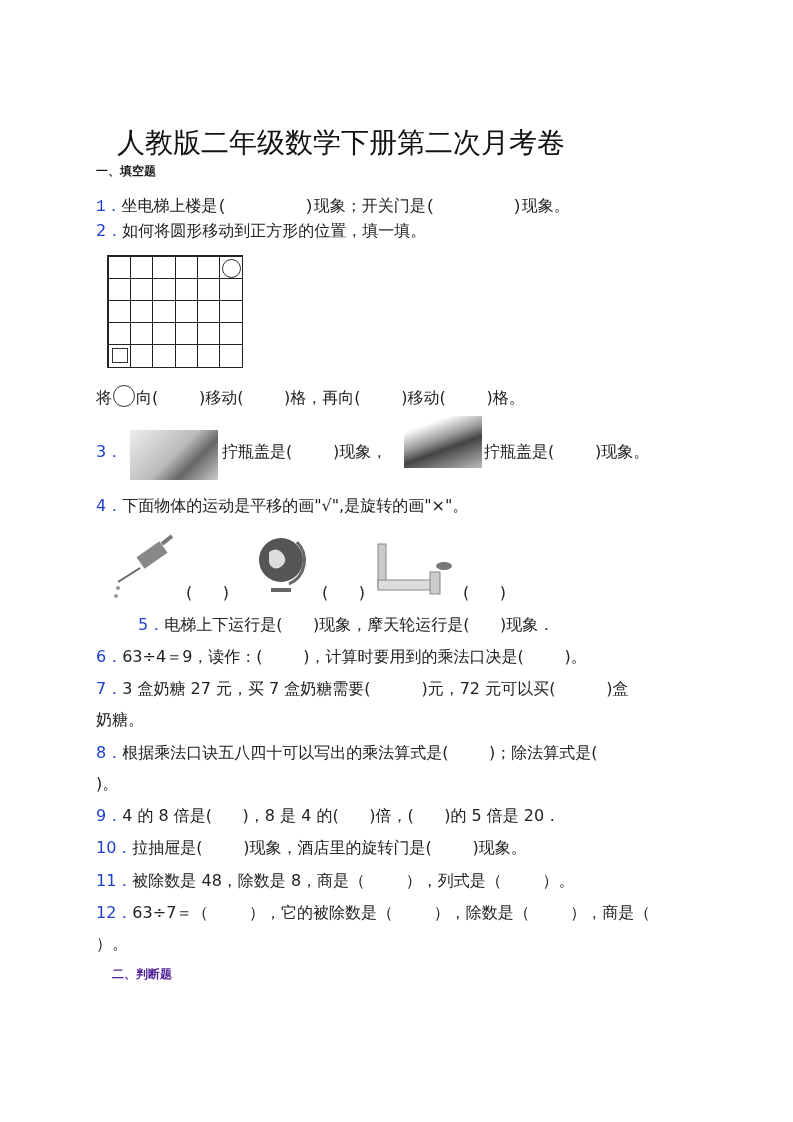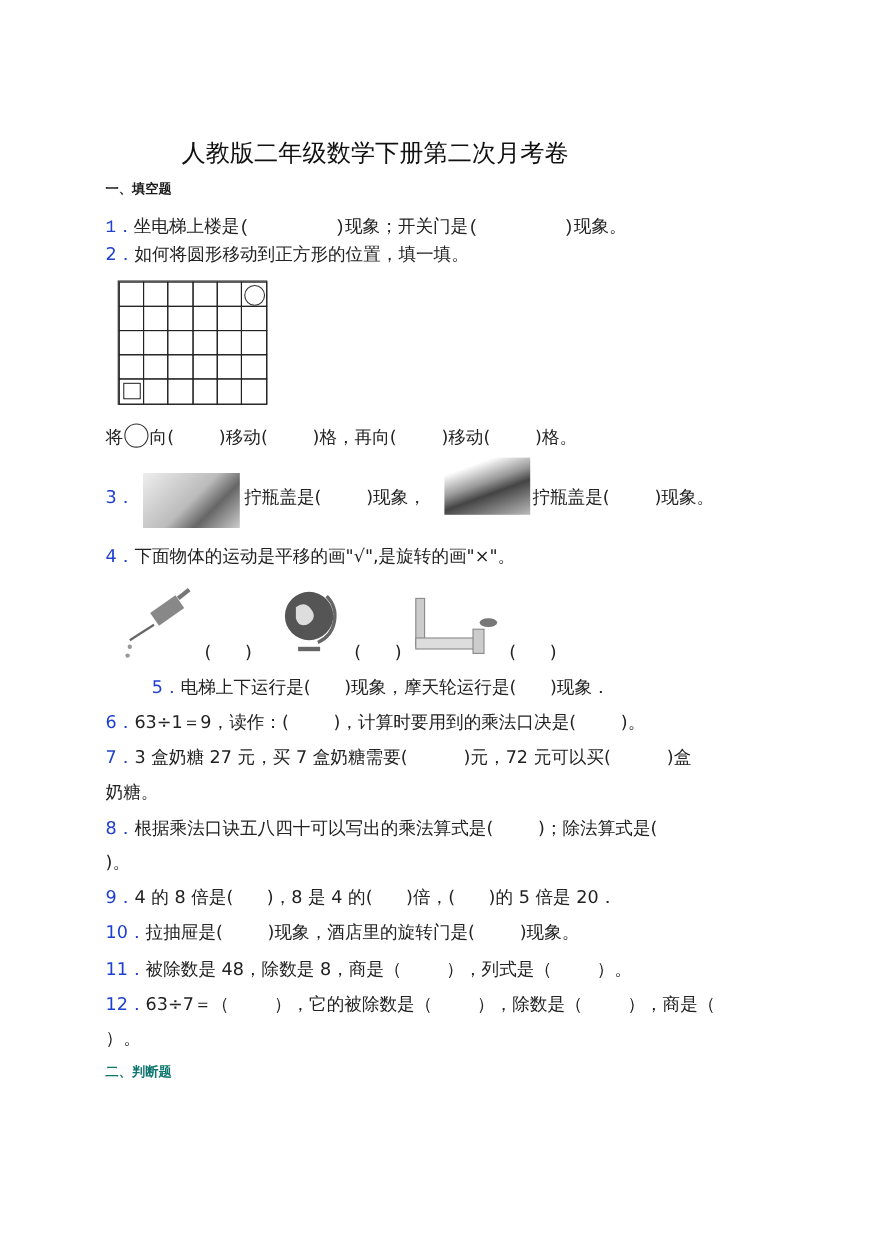--- a/index.html
+++ b/index.html
@@ -3,26 +3,26 @@
 <meta charset="utf-8">
 <style>
   html, body { margin: 0; padding: 0; background: #ffffff; }
   body {
     width: 793px; height: 1122px; position: relative; overflow: hidden;
     font-family: "DejaVu Sans", "Liberation Sans", sans-serif;
     color: #1a1a1a;
   }
   .title {
     position: absolute; top: 124px; left: 0; width: 682px; text-align: center;
-    font-size: 22px; color: #111;
+    font-size: 28px; color: #111;
   }
   .section {
     position: absolute; left: 96px; font-size: 12px; font-weight: bold;
   }
-  .section.blue { color: #0f766e; }
+  .section.blue { color: #4c1d95; margin-left: 16px; }
   .q {
     position: absolute; left: 96px; font-size: 16px; line-height: 20px; white-space: pre;
     color: #222;
   }
   .num { color: #1f3fcf; }
   .grid {
     position: absolute; left: 107px; top: 255px; width: 136px; height: 113px;
     border: 1px solid #222; display: grid;
     grid-template-columns: repeat(6, 1fr); grid-template-rows: repeat(5, 1fr);
     box-sizing: border-box;
@@ -109,21 +109,21 @@
 <svg style="position:absolute;left:374px;top:540px;" width="80" height="60">
     <rect x="4" y="4" width="8" height="44" fill="#ccc" stroke="#888"></rect>
     <rect x="4" y="40" width="58" height="10" fill="#ddd" stroke="#888"></rect>
     <rect x="56" y="32" width="10" height="22" fill="#ccc" stroke="#888"></rect>
     <ellipse cx="70" cy="26" rx="8" ry="4" fill="#777"></ellipse>
   </svg>
 <div class="q" style="left:463px;top:583px;">(      )</div>
 
 <div class="q" style="top:615px;margin-left:42px;"><span class="num">5．</span><span>电梯上下运行是(      )现象，摩天轮运行是(      )现象．</span></div>
 
-<div class="q" style="top:647px;"><span class="num">6．</span><span>63÷1＝9，读作：(        )，计算时要用到的乘法口决是(        )。</span></div>
+<div class="q" style="top:647px;"><span class="num">6．</span><span>63÷4＝9，读作：(        )，计算时要用到的乘法口决是(        )。</span></div>
 
 <div class="q" style="top:679px;"><span class="num">7．</span><span>3 盒奶糖 27 元，买 7 盒奶糖需要(          )元，72 元可以买(          )盒</span></div>
 <div class="q" style="top:710px;">奶糖。</div>
 
 <div class="q" style="top:743px;"><span class="num">8．</span><span>根据乘法口诀五八四十可以写出的乘法算式是(        )；除法算式是(</span></div>
 <div class="q" style="top:774px;">)。</div>
 
 <div class="q" style="top:806px;"><span class="num">9．</span><span>4 的 8 倍是(      )，8 是 4 的(      )倍，(      )的 5 倍是 20．</span></div>
 
 <div class="q" style="top:838px;"><span class="num">10．</span><span>拉抽屉是(        )现象，酒店里的旋转门是(        )现象。</span></div>

